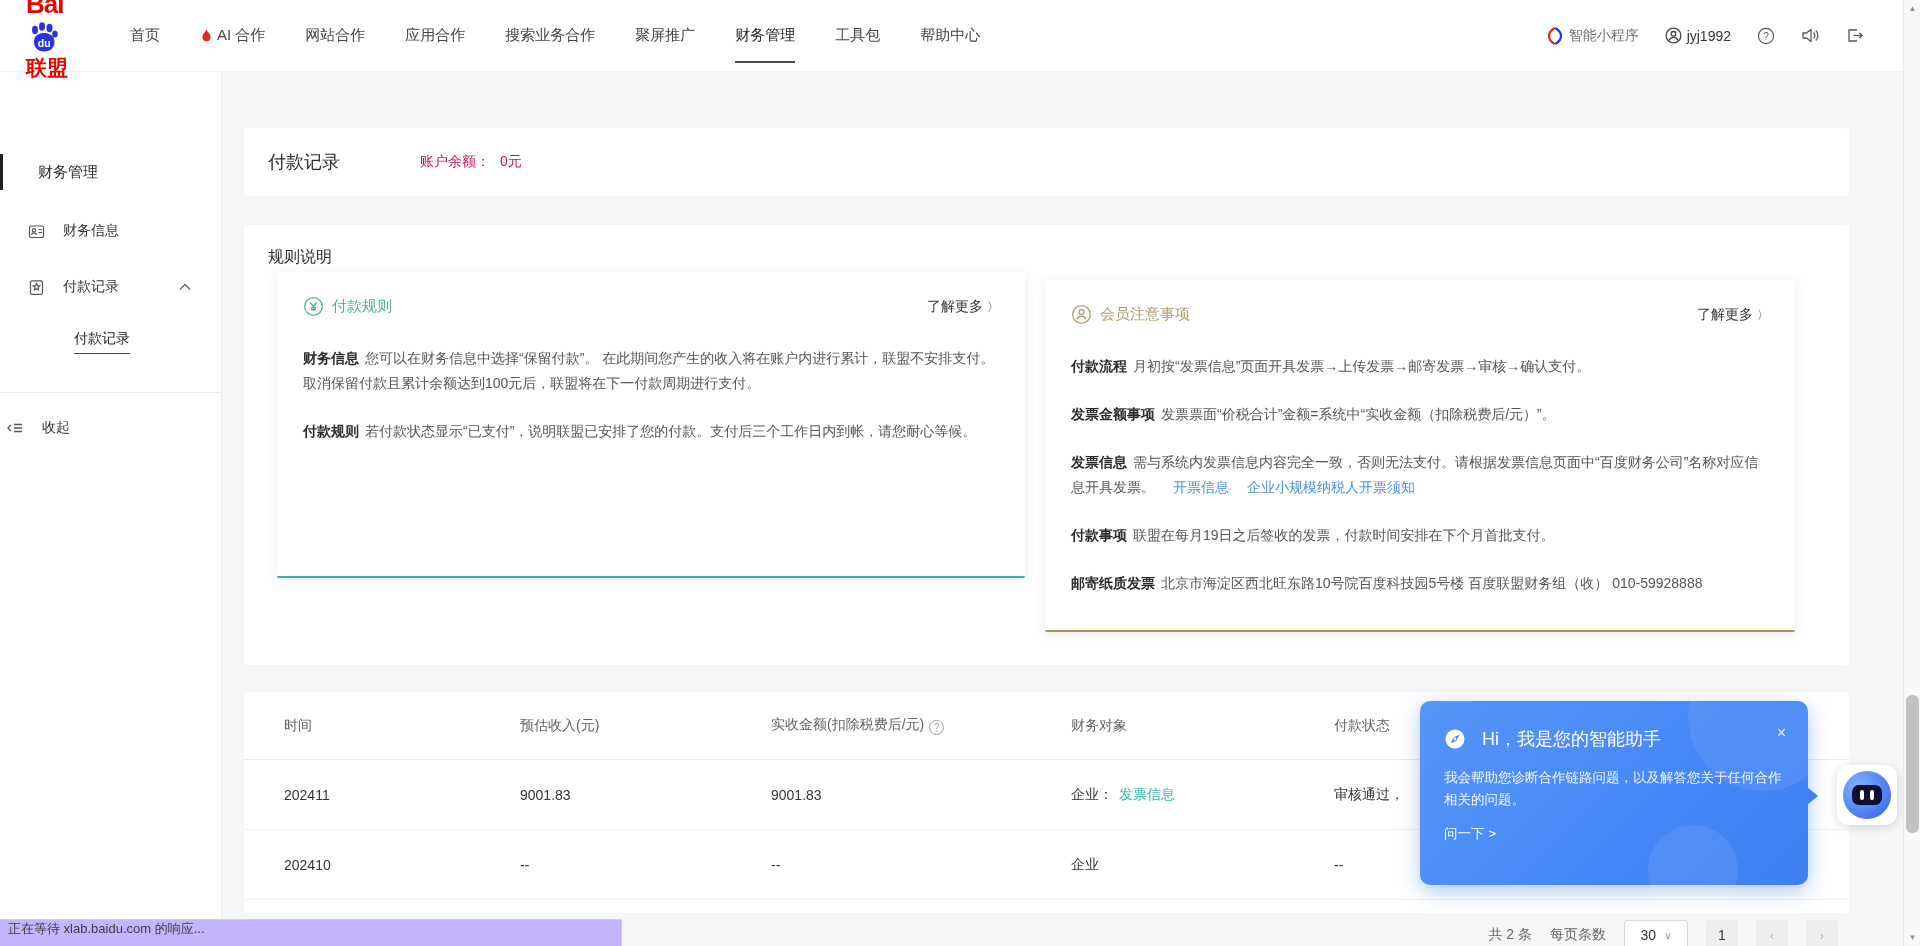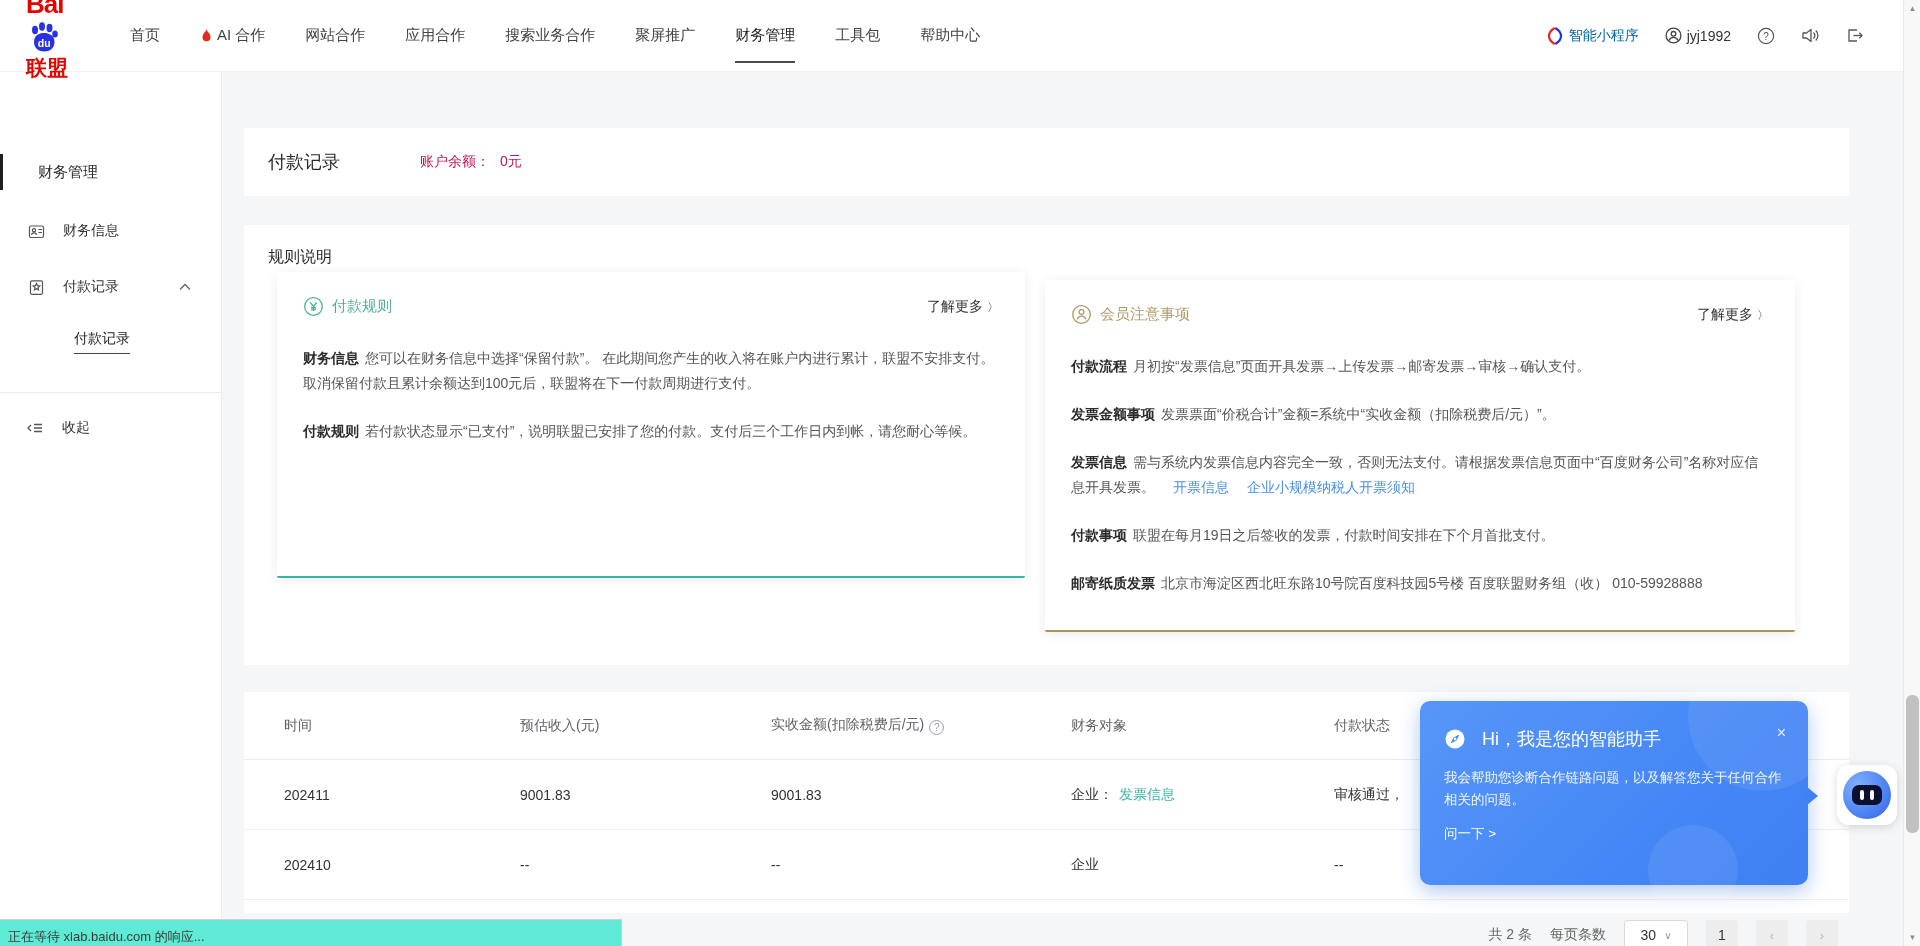--- a/index.html
+++ b/index.html
@@ -14,35 +14,35 @@
   .logo-bai { color:#e10600; font-weight:bold; font-size:26px; letter-spacing:-1px; }
   .logo-paw { margin:0 1px; display:inline-block; }
   .logo-union { color:#e10600; font-weight:bold; font-size:21px; }
   .nav-items { display:flex; align-items:center; margin-left:42px; height:72px; }
   .nav-item { position:relative; height:72px; display:flex; align-items:center; padding:0 20px;
               font-size:15px; color:#444; cursor:pointer; white-space:nowrap; }
   .nav-item.active { color:#222; }
   .nav-item.active::after { content:""; position:absolute; left:20px; right:20px; bottom:9px; height:2px; background:#4a4a4a; }
   .flame { margin-right:4px; display:inline-flex; }
   .nav-right { margin-left:auto; display:flex; align-items:center; margin-right:56px; gap:26px; }
-  .mini-prog { display:flex; align-items:center; gap:6px; font-size:14px; color:#0369a1; cursor:pointer; }
+  .mini-prog { display:flex; align-items:center; gap:6px; font-size:14px; color:#737373; cursor:pointer; }
   .user { display:flex; align-items:center; gap:5px; font-size:14px; color:#333; cursor:pointer; }
   .icon-btn { display:flex; align-items:center; cursor:pointer; }
 
   
   .sidebar { position:absolute; left:0; top:72px; width:222px; bottom:0; background:#fff;
              border-right:1px solid #ececec; z-index:5; }
   .side-section { position:relative; margin-top:88px; padding-left:38px; font-size:15px; color:#2b2b2b; height:24px; display:flex; align-items:center; }
   .side-section::before { content:""; position:absolute; left:0; top:-6px; width:3px; height:36px; background:#1f1f1f; }
   .side-item { display:flex; align-items:center; gap:18px; padding-left:28px; margin-top:38px; font-size:14px; color:#333; cursor:pointer; }
   .side-item .chev { margin-left:42px; }
   .side-sub { margin-top:34px; padding-left:74px; font-size:14px; color:#222; cursor:pointer; }
   .side-sub span { border-bottom:1px solid #444; padding-bottom:7px; }
   .side-divider { margin-top:44px; border-top:1px solid #ececec; }
-  .side-collapse { display:flex; align-items:center; gap:18px; padding-left:26px; margin-top:26px; font-size:14px; color:#333; cursor:pointer; }
+  .side-collapse { display:flex; align-items:center; gap:18px; padding-left:6px; margin-top:26px; font-size:14px; color:#333; cursor:pointer; }
 
   
   .card { position:absolute; background:#fff; border-radius:2px; }
   .header-card { left:244px; top:128px; width:1605px; height:68px; display:flex; align-items:center; padding-left:24px; }
   .page-title { font-size:18px; color:#2b2b2b; font-weight:500; }
   .balance { margin-left:80px; font-size:14px; color:#be185d; }
   .balance b { font-weight:normal; margin-left:6px; }
 
   .rules-card { left:244px; top:225px; width:1605px; height:440px; }
   .rules-title { padding:22px 0 0 24px; font-size:16px; color:#2b2b2b; }
@@ -99,23 +99,23 @@
   .robot-screen { width:30px; height:20px; background:#0b1030; border-radius:7px; display:flex; align-items:center; justify-content:center; gap:6px; }
   .robot-eye { width:4px; height:10px; background:#fff; border-radius:2px; }
 
   
   .scrollbar { position:absolute; right:0; top:0; width:17px; height:946px; background:#f8f8f8; border-left:1px solid #e9e9e9; z-index:40; }
   .sb-arrow { position:absolute; left:0; width:17px; height:17px; display:flex; align-items:center; justify-content:center; font-size:8px; color:#8f8f8f; cursor:pointer; }
   .sb-up { top:0; } .sb-down { bottom:0; }
   .sb-thumb { position:absolute; left:2px; top:695px; width:13px; height:138px; background:#c1c1c1; border-radius:6px; cursor:pointer; }
 
   
-  .statusbar { position:absolute; left:0; bottom:0; width:622px; height:27px; background:#5eead4;
+  .statusbar { position:absolute; left:0; bottom:0; width:622px; height:27px; background:#c4b5fd;
                border:1px solid #cfcfcf; border-left:none; border-bottom:none; font-size:13px; color:#3c3c3c;
-               display:flex; align-items:flex-end; padding-left:8px; z-index:50; }
+               display:flex; align-items:flex-start; padding-left:8px; z-index:50; }
 
   svg { display:block; }
 </style>
 </head>
 <body>
 
 <div class="screen">
 
   <header class="topnav">
     <div class="logo">

